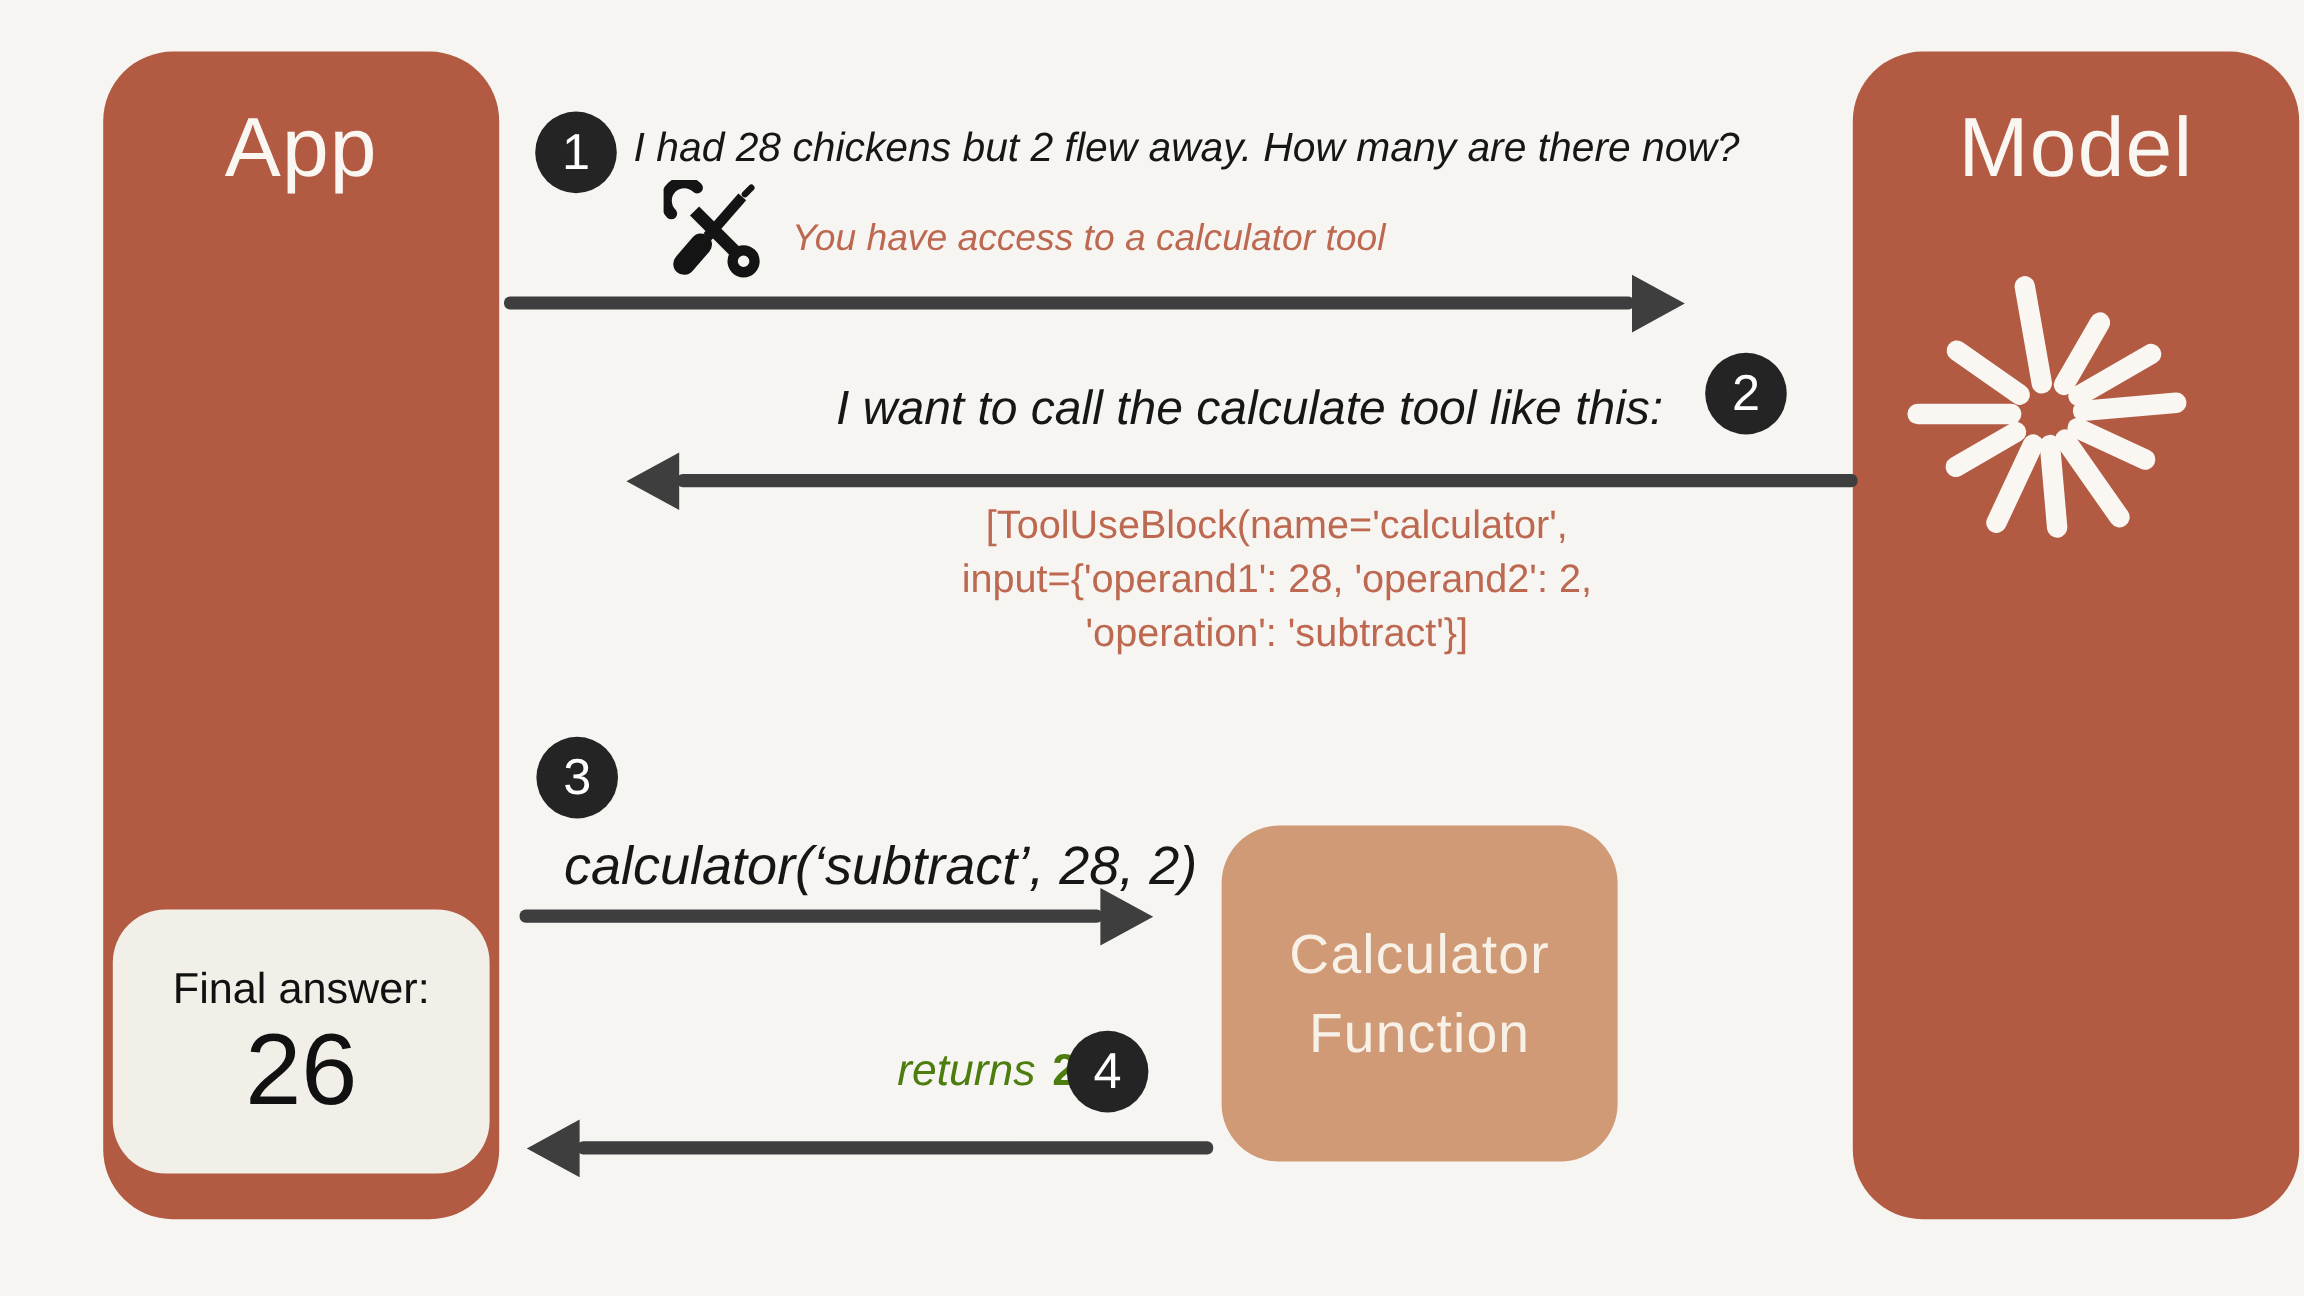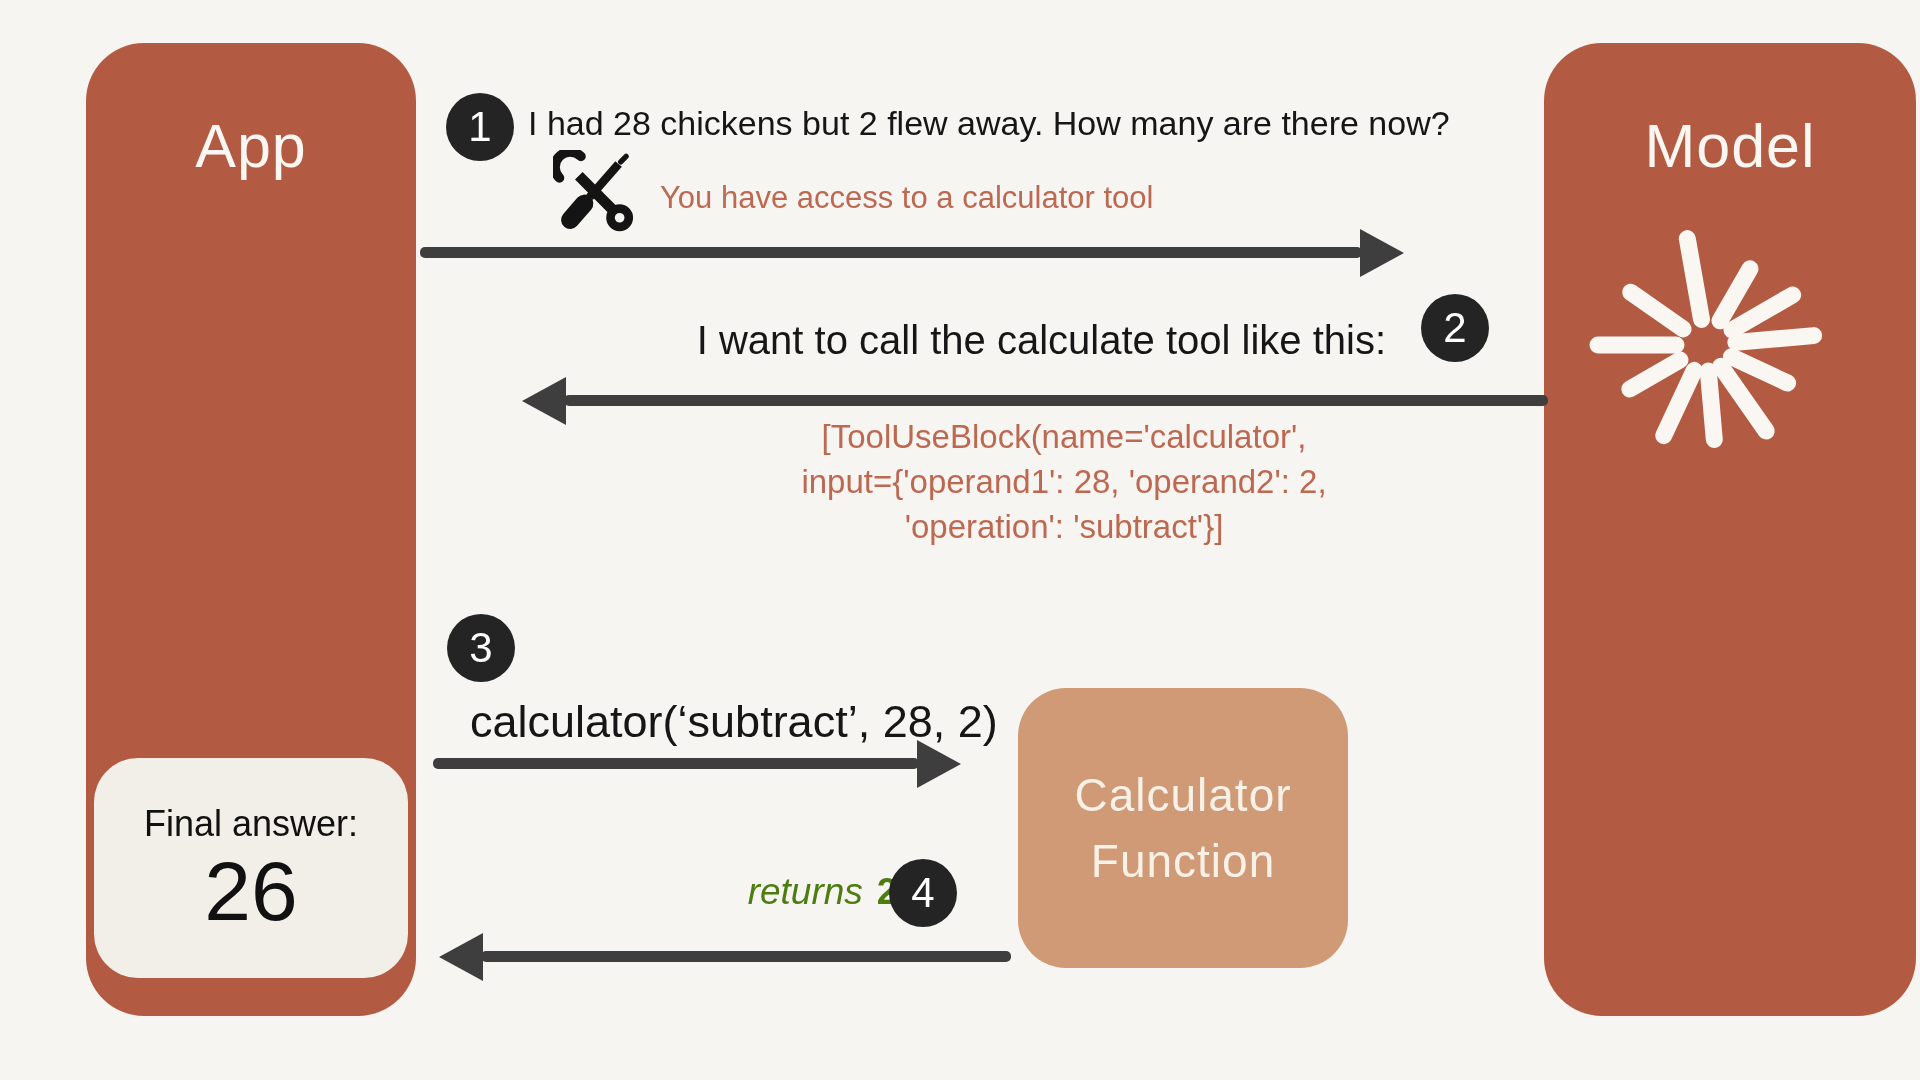--- a/index.html
+++ b/index.html
@@ -20,22 +20,22 @@
     position: absolute;
     top: 43px;
     width: 330px;
     height: 973px;
     background: #B25B42;
     border-radius: 58px;
     box-sizing: border-box;
     text-align: center;
   }
   .actor-label {
-    margin-top: 68px;
-    font-size: 61px;
+    margin-top: 40px;
+    font-size: 70px;
     font-weight: 400;
     color: #FAF7F3;
     letter-spacing: 1px;
   }
   .badge {
     position: absolute;
     width: 68px;
     height: 68px;
     border-radius: 50%;
     background: #242424;
@@ -44,20 +44,21 @@
     align-items: center;
     justify-content: center;
     font-size: 42px;
     font-weight: 500;
   }
   .msg {
     position: absolute;
     color: #161616;
     font-size: 34px;
     white-space: nowrap;
+    font-style: italic;
   }
   .accent {
     color: #BD6850;
   }
   .code-block {
     position: absolute;
     left: 764px;
     top: 414px;
     width: 600px;
     text-align: center;

